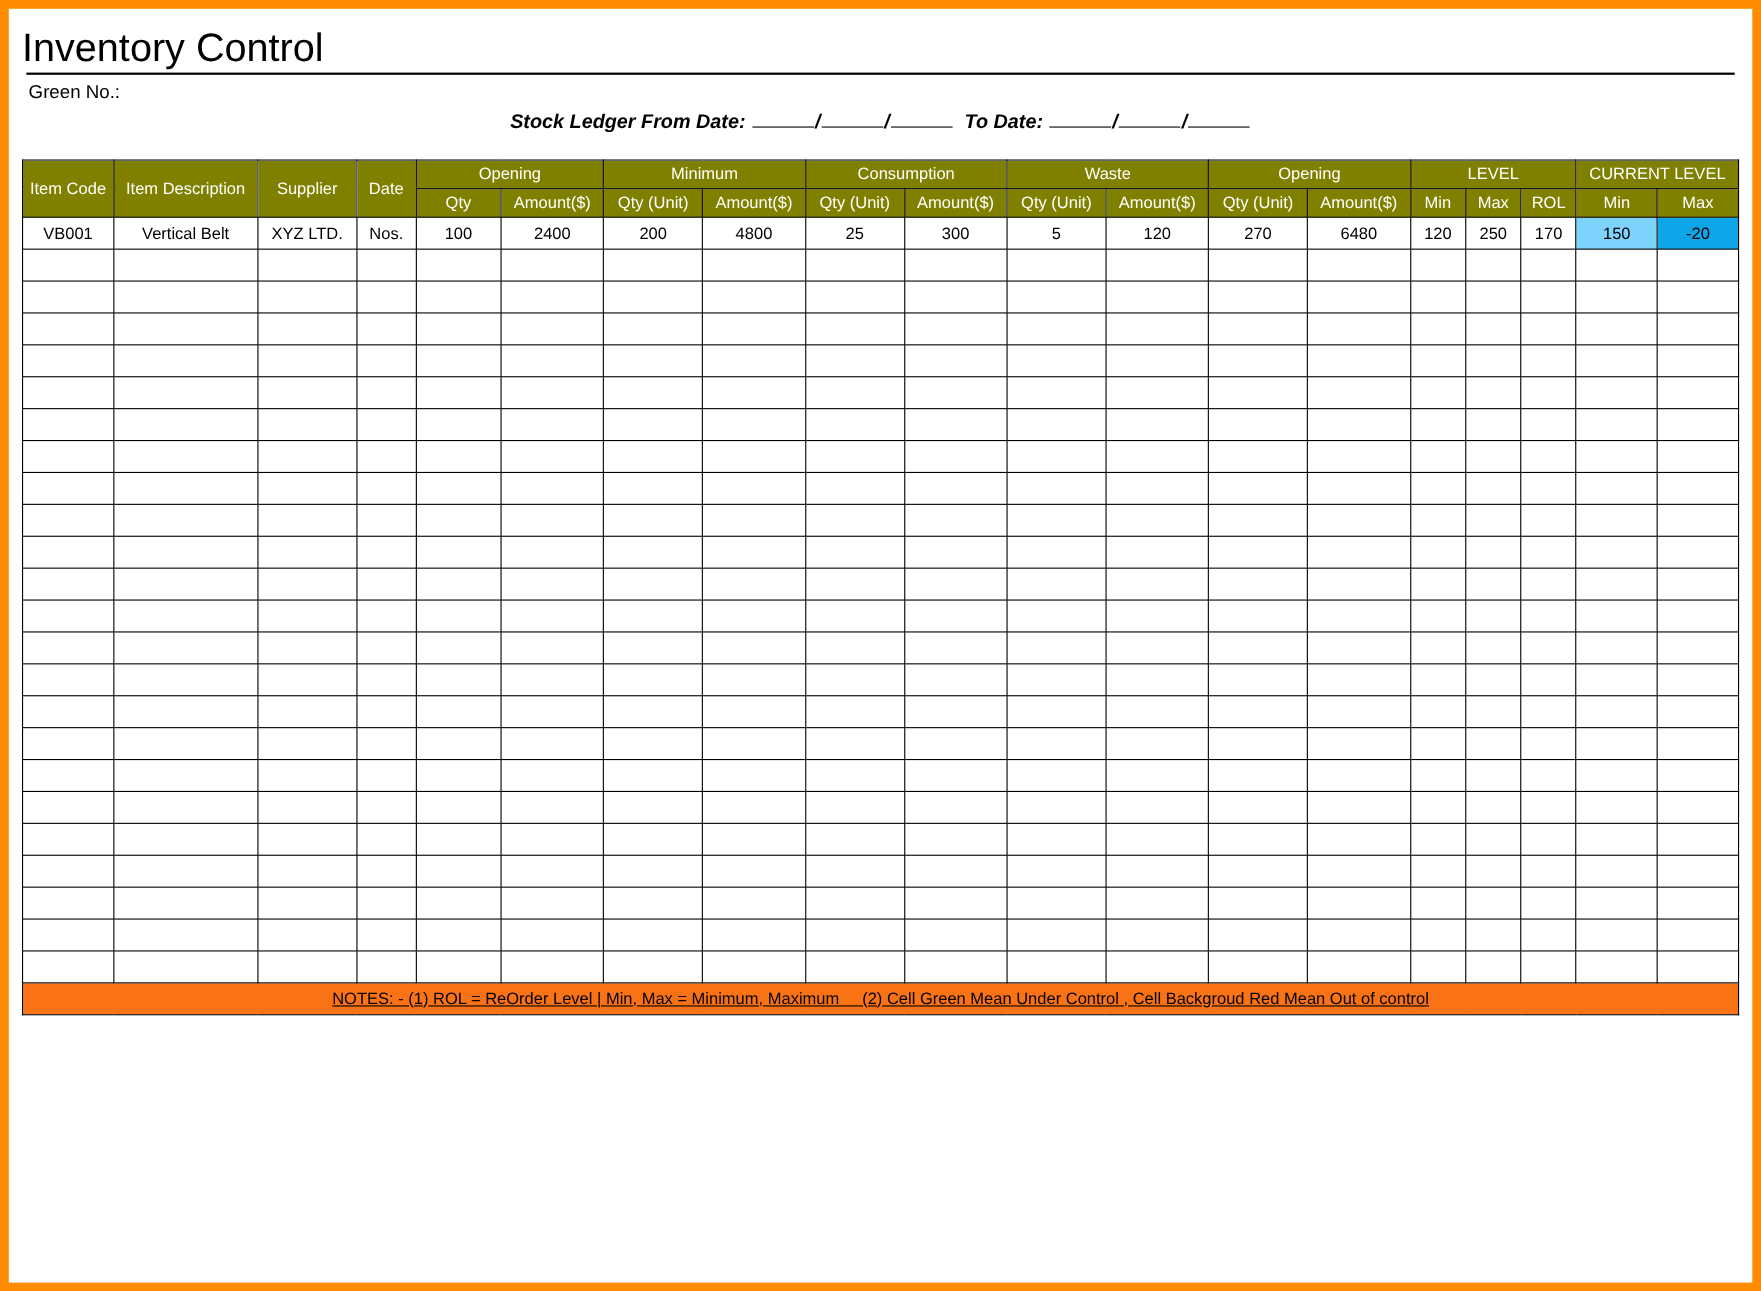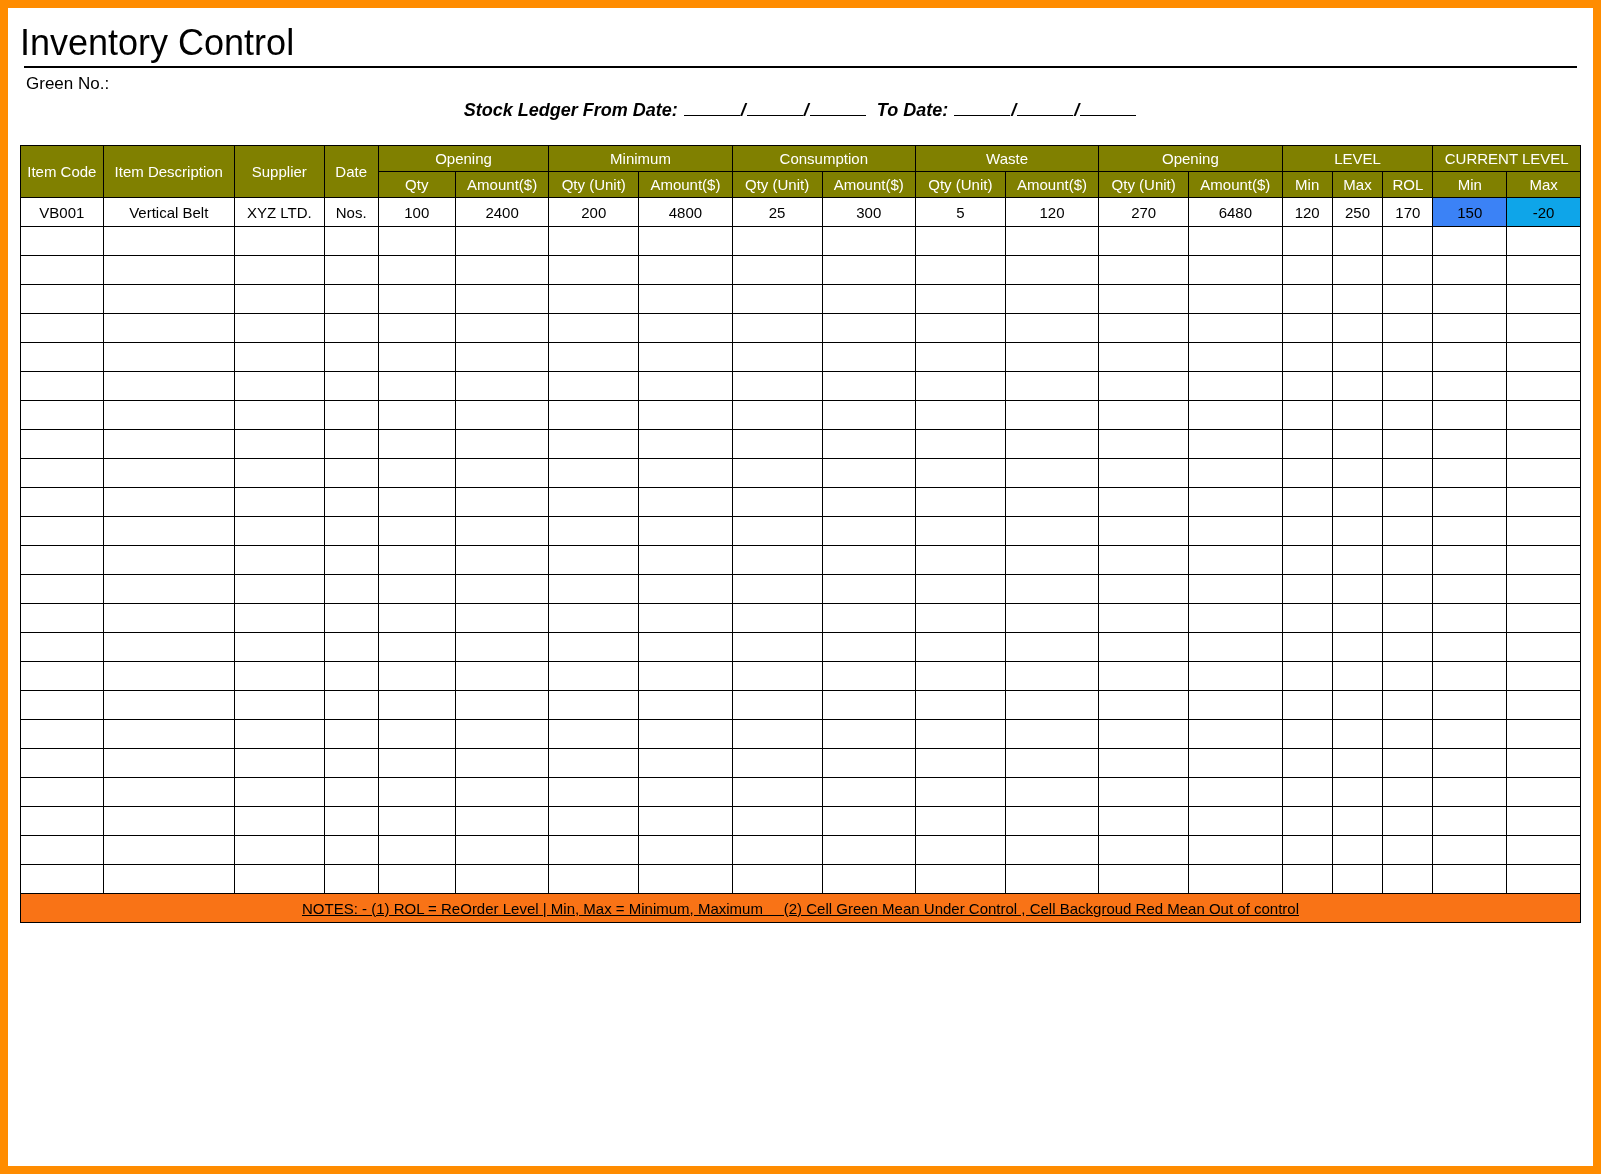--- a/index.html
+++ b/index.html
@@ -66,21 +66,21 @@
     color: #fff;
     font-weight: normal;
     padding: 4px 2px;
     height: 26px;
   }
   table.grid td {
     height: 29px;
     padding: 0 2px;
     color: #000;
   }
-  .bg-green { background: #3b82f6; color: #3a1a00; }
+  .bg-green { background: #7dd3fc; color: #3a1a00; }
   .bg-red   { background: #0ea5e9; color: #3a1a00; }
   .notes-row td {
     background: #f97316;
     text-align: left;
     padding: 2px 4px;
     font-size: 14.5px;
     height: 22px;
     text-decoration: underline;
   }
 </style>

